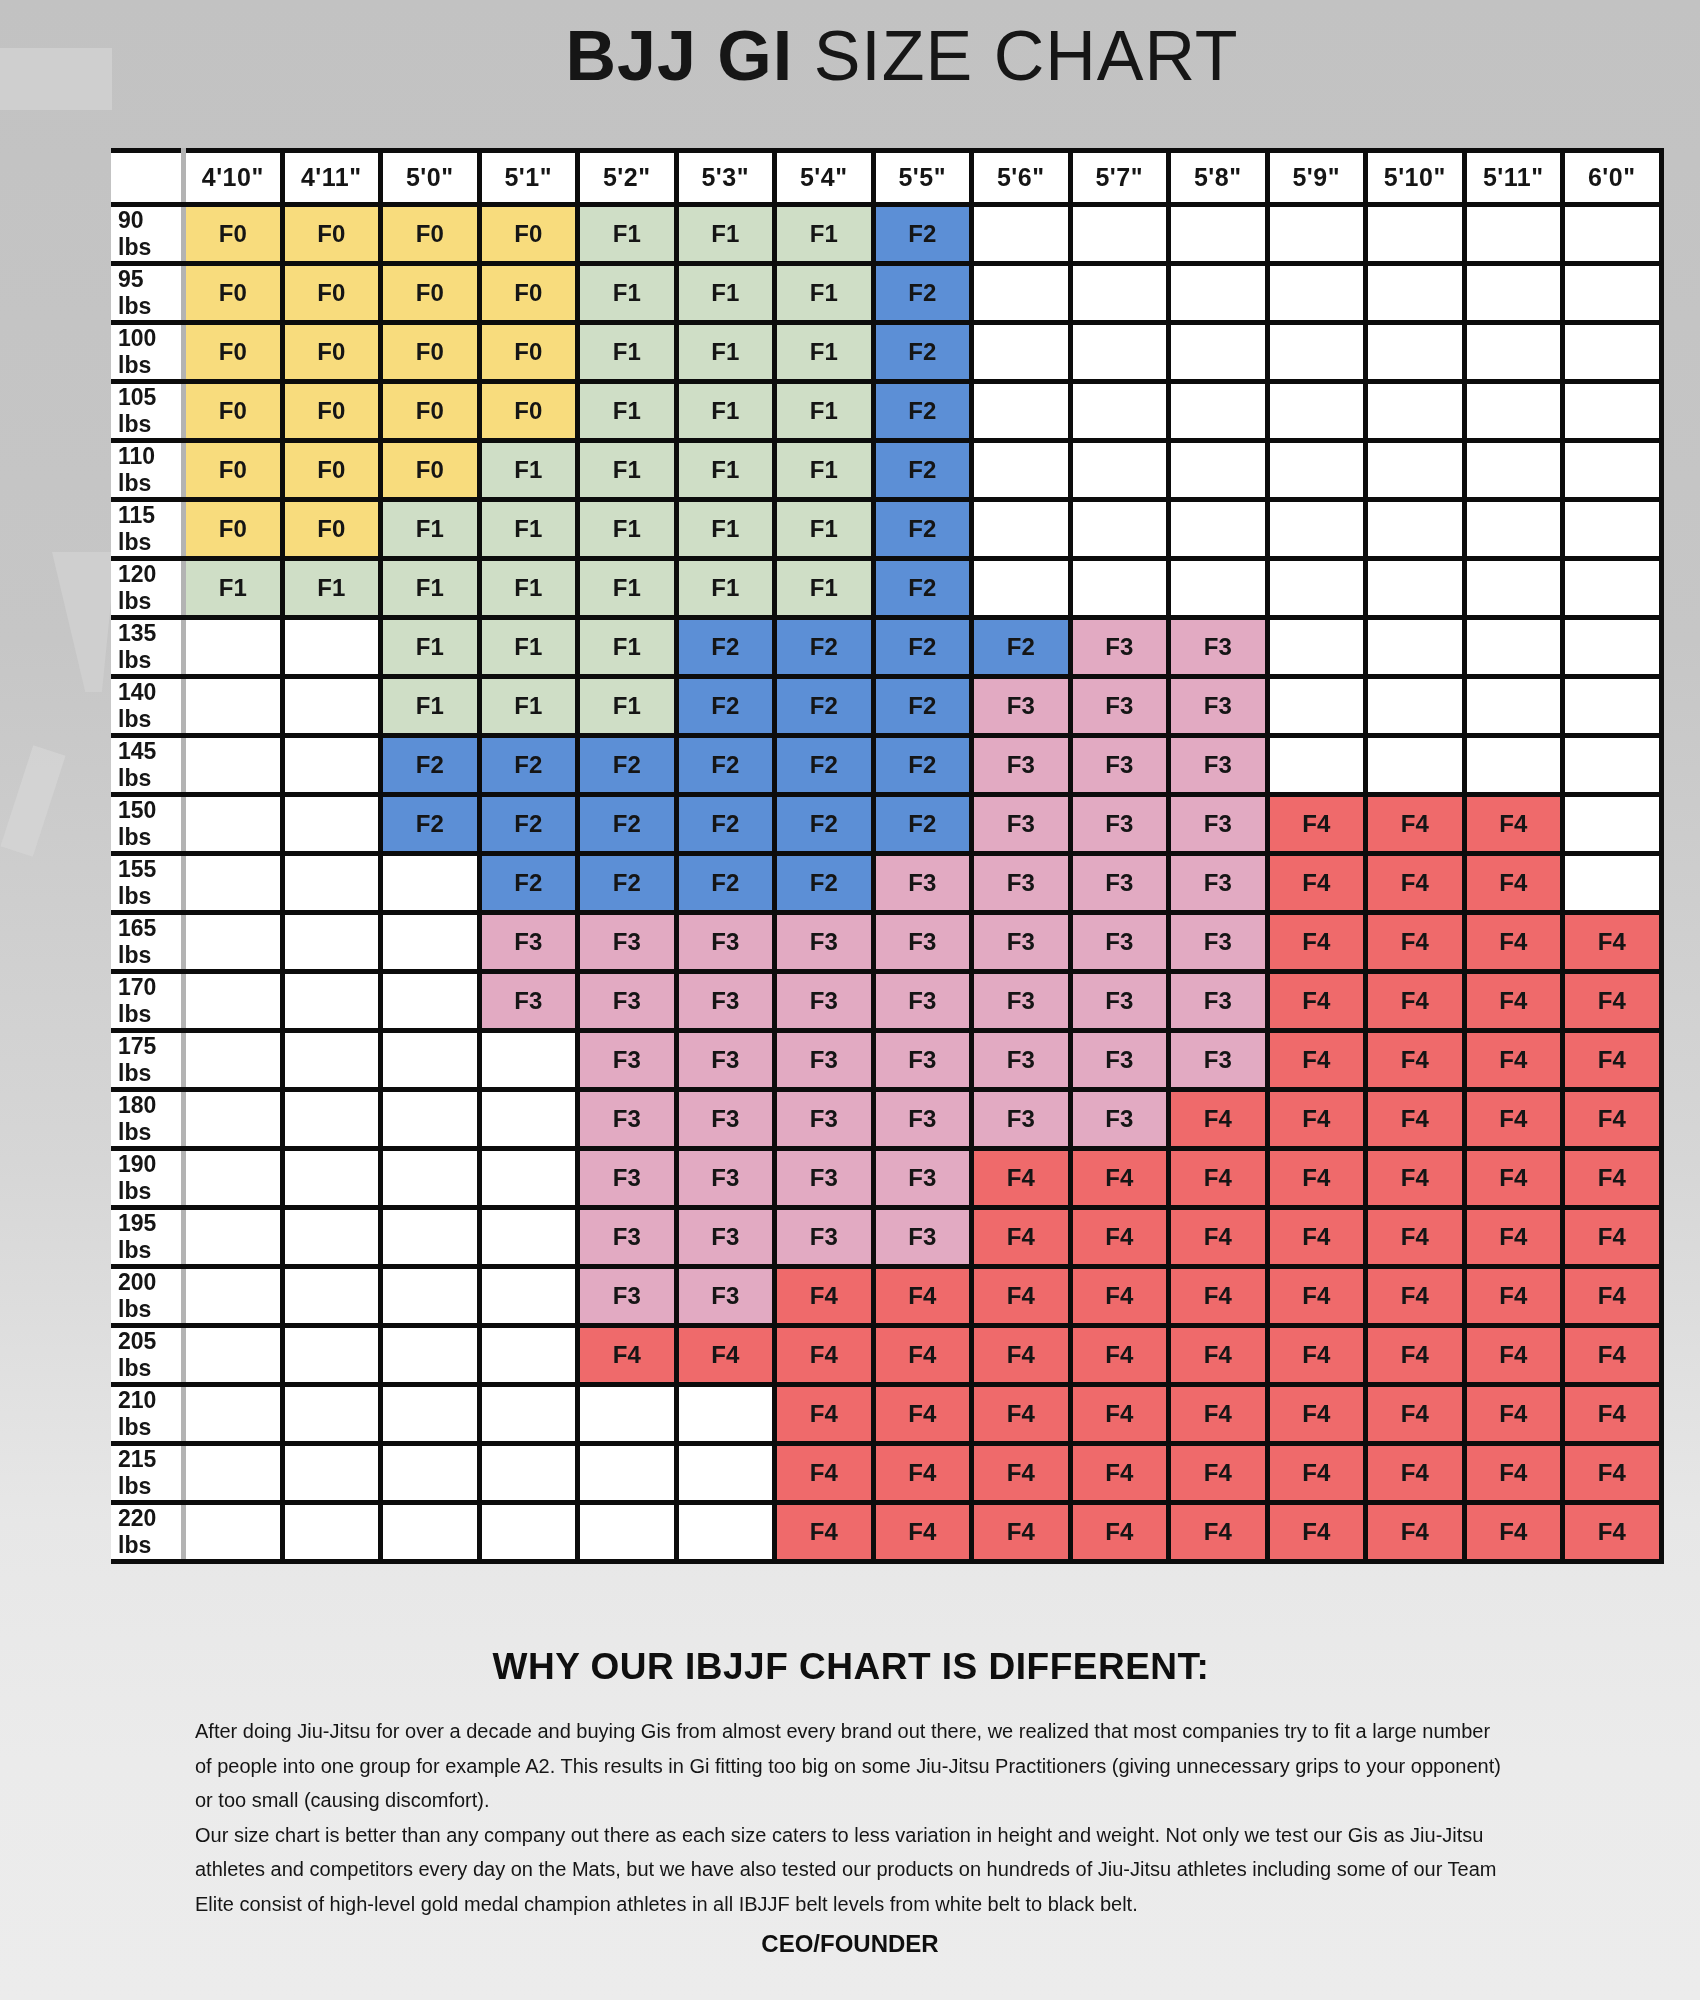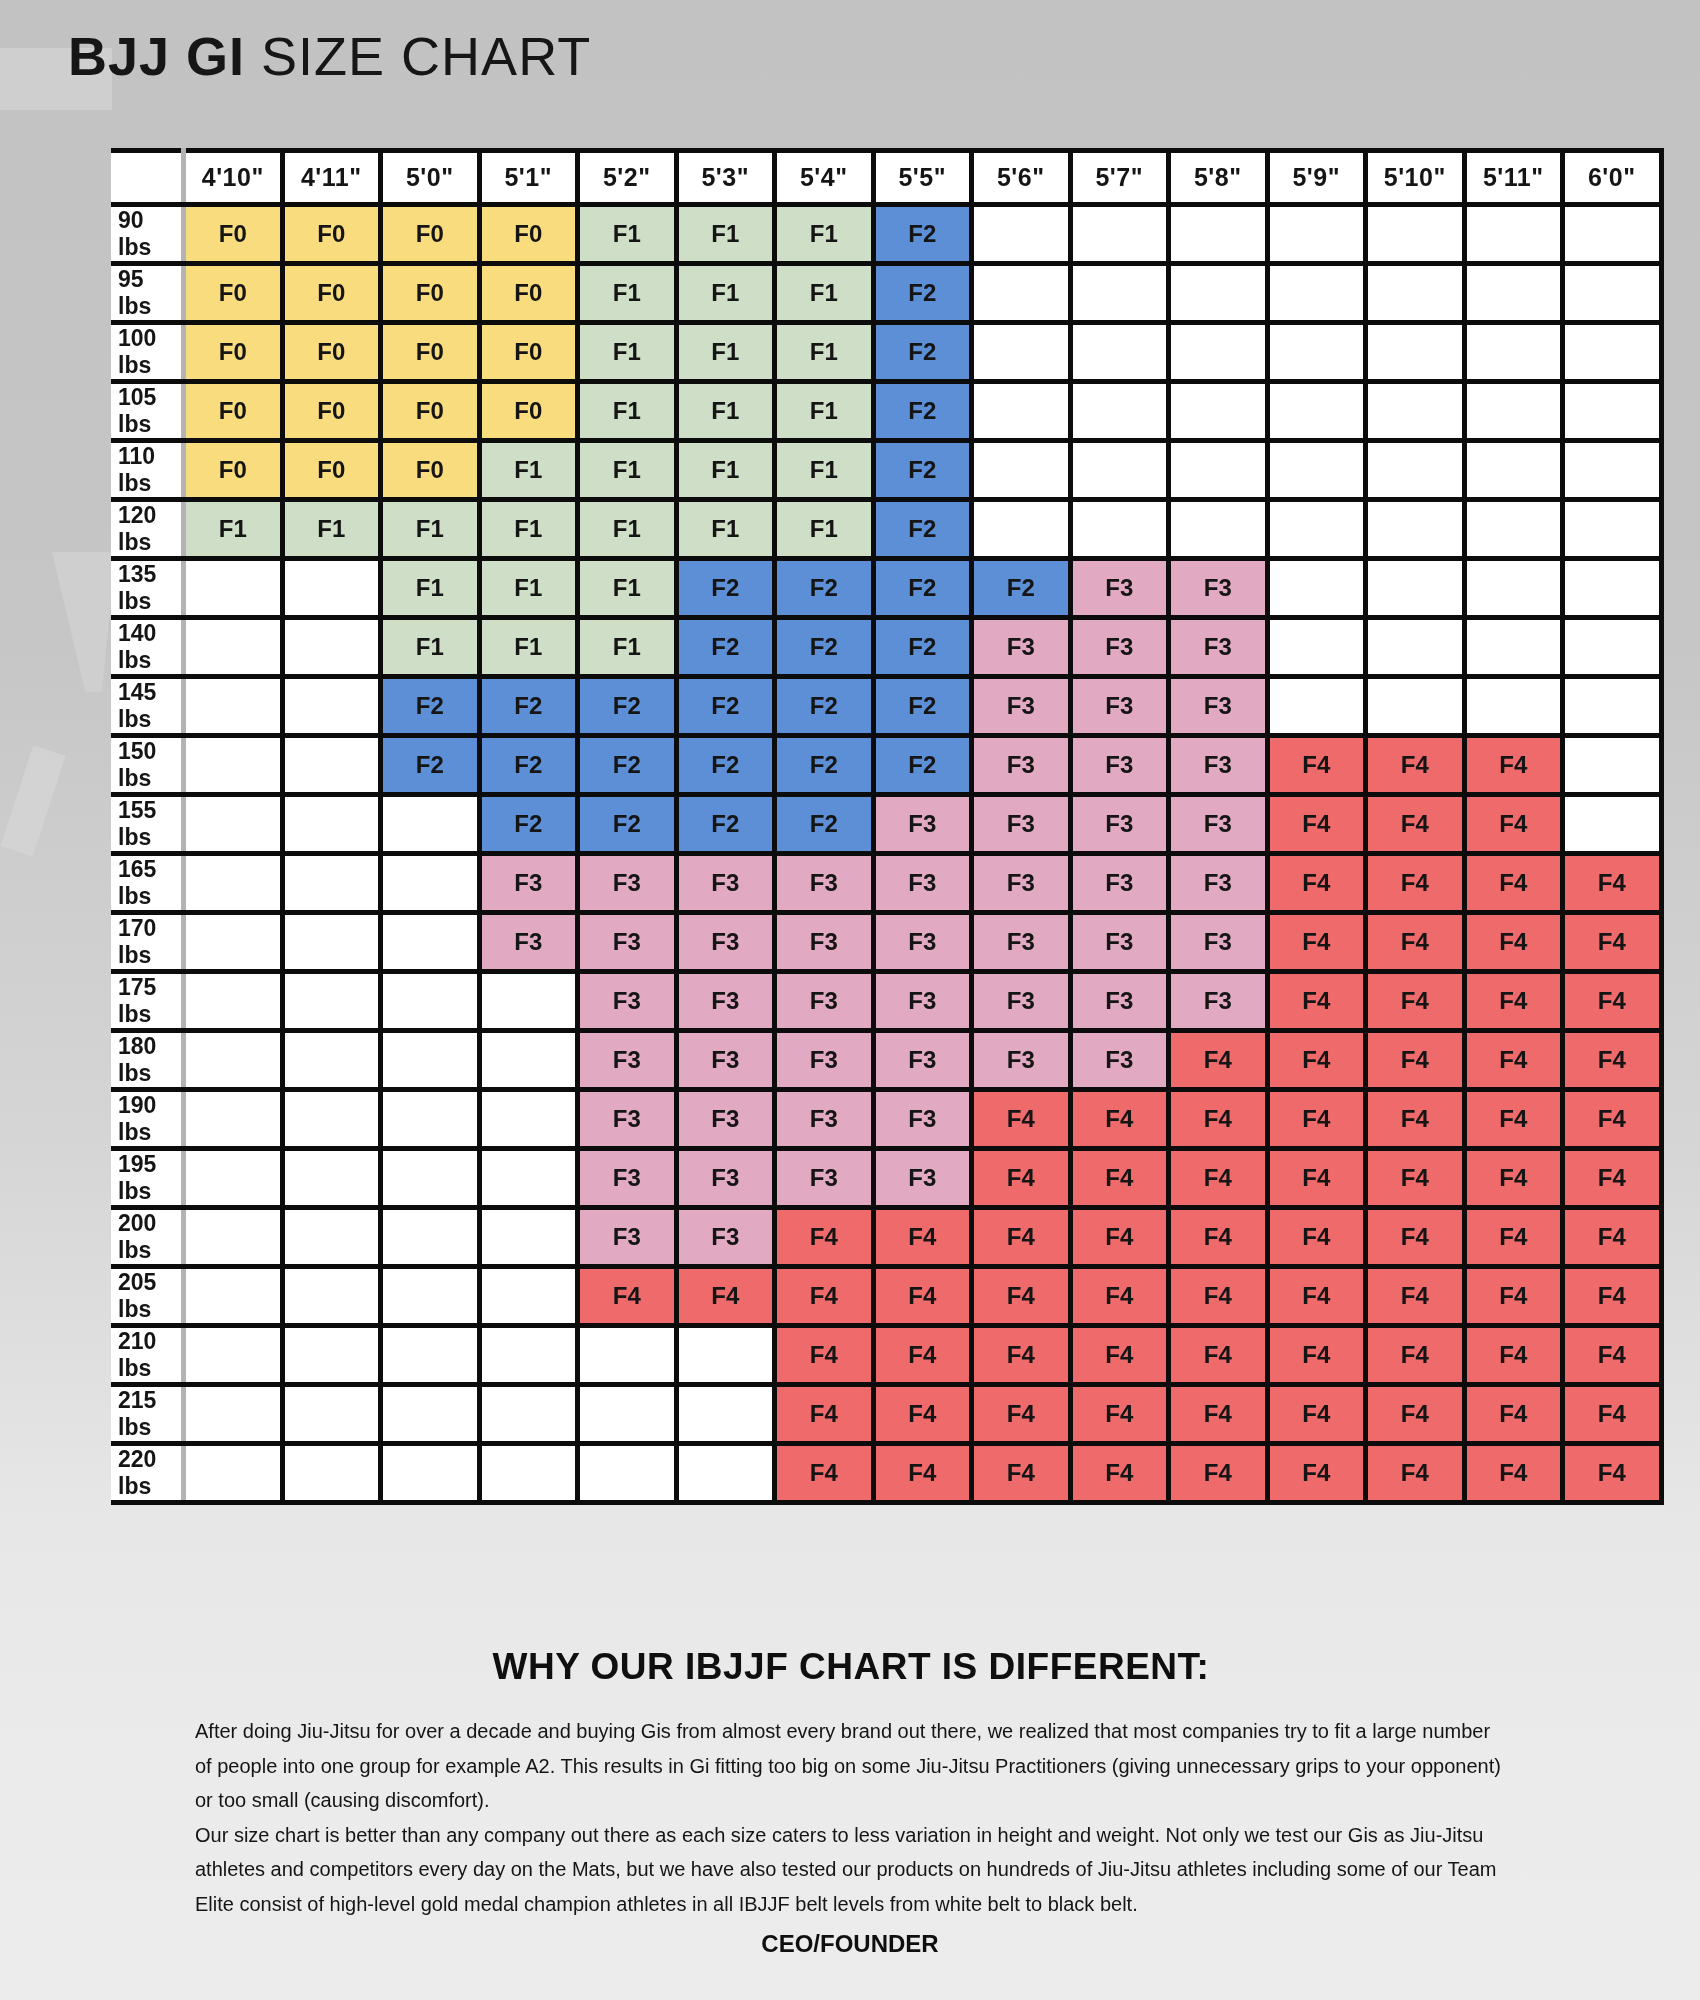--- a/index.html
+++ b/index.html
@@ -9,22 +9,22 @@
     background:linear-gradient(180deg,#c2c2c2 0%,#c6c6c6 32%,#d6d6d6 58%,#e7e7e7 76%,#ebebeb 88%,#ececec 100%);
   }
   
   .wm{position:absolute;z-index:0;}
   .wm-swoosh{left:330px;top:192px;width:740px;height:245px;background:#bdbdbd;opacity:.55;border-radius:60px;transform:rotate(-4deg);}
   .wm-corner{left:0;top:48px;width:112px;height:62px;background:#d2d2d2;opacity:.8;}
   .wm-tri{left:52px;top:552px;width:64px;height:140px;background:#d0d0d0;opacity:.85;clip-path:polygon(0 0,100% 0,78% 100%,52% 100%);}
   .wm-stripe{left:16px;top:748px;width:34px;height:106px;background:#d4d4d4;opacity:.8;transform:rotate(18deg);}
   .content{position:relative;z-index:1;}
 
-  .title{position:absolute;top:16px;left:0;width:100%;text-align:left;padding-left:68px;box-sizing:border-box;
-         font-size:54px;line-height:80px;letter-spacing:1px;color:#161616;white-space:nowrap;}
+  .title{position:absolute;top:16px;left:0;width:100%;text-align:center;padding-left:104px;box-sizing:border-box;
+         font-size:70px;line-height:80px;letter-spacing:1px;color:#161616;white-space:nowrap;}
   .title .t-bold{font-weight:800;}
   .title .t-light{font-weight:400;}
 
   table.size-chart{position:absolute;left:111px;top:148px;border-collapse:collapse;table-layout:fixed;width:1473px;}
   table.size-chart th,table.size-chart td{
     border:5px solid #0c0c0c;background:#ffffff;text-align:center;vertical-align:middle;
     font-weight:700;color:#151515;overflow:hidden;padding:0;
   }
   table.size-chart thead tr{height:54px;}
   table.size-chart tbody tr{height:52.7px;}
@@ -162,20 +162,38 @@
             <td style="background: rgb(92, 143, 214);">F2</td>
             <td style="background: rgb(255, 255, 255);"></td>
             <td style="background: rgb(255, 255, 255);"></td>
             <td style="background: rgb(255, 255, 255);"></td>
             <td style="background: rgb(255, 255, 255);"></td>
             <td style="background: rgb(255, 255, 255);"></td>
             <td style="background: rgb(255, 255, 255);"></td>
             <td style="background: rgb(255, 255, 255);"></td>
           </tr>
           <tr>
+            <th class="wlabel">115 lbs</th>
+            <td style="background: rgb(248, 220, 125);">F0</td>
+            <td style="background: rgb(248, 220, 125);">F0</td>
+            <td style="background: rgb(207, 222, 198);">F1</td>
+            <td style="background: rgb(207, 222, 198);">F1</td>
+            <td style="background: rgb(207, 222, 198);">F1</td>
+            <td style="background: rgb(207, 222, 198);">F1</td>
+            <td style="background: rgb(207, 222, 198);">F1</td>
+            <td style="background: rgb(92, 143, 214);">F2</td>
+            <td style="background: rgb(255, 255, 255);"></td>
+            <td style="background: rgb(255, 255, 255);"></td>
+            <td style="background: rgb(255, 255, 255);"></td>
+            <td style="background: rgb(255, 255, 255);"></td>
+            <td style="background: rgb(255, 255, 255);"></td>
+            <td style="background: rgb(255, 255, 255);"></td>
+            <td style="background: rgb(255, 255, 255);"></td>
+          </tr>
+          <tr>
             <th class="wlabel">120 lbs</th>
             <td style="background: rgb(207, 222, 198);">F1</td>
             <td style="background: rgb(207, 222, 198);">F1</td>
             <td style="background: rgb(207, 222, 198);">F1</td>
             <td style="background: rgb(207, 222, 198);">F1</td>
             <td style="background: rgb(207, 222, 198);">F1</td>
             <td style="background: rgb(207, 222, 198);">F1</td>
             <td style="background: rgb(207, 222, 198);">F1</td>
             <td style="background: rgb(92, 143, 214);">F2</td>
             <td style="background: rgb(255, 255, 255);"></td>

